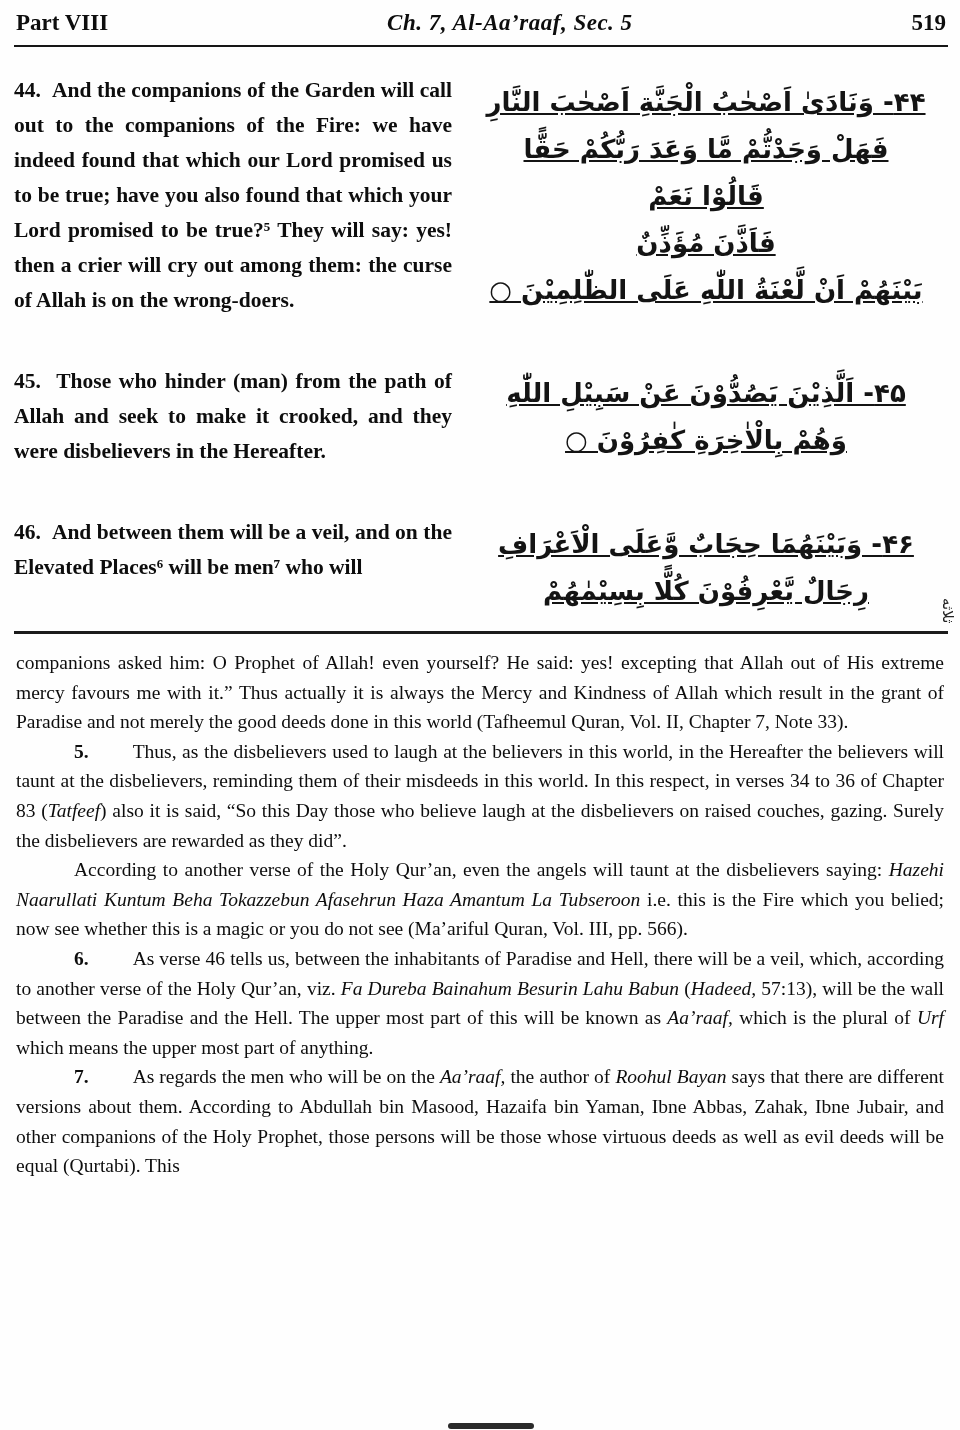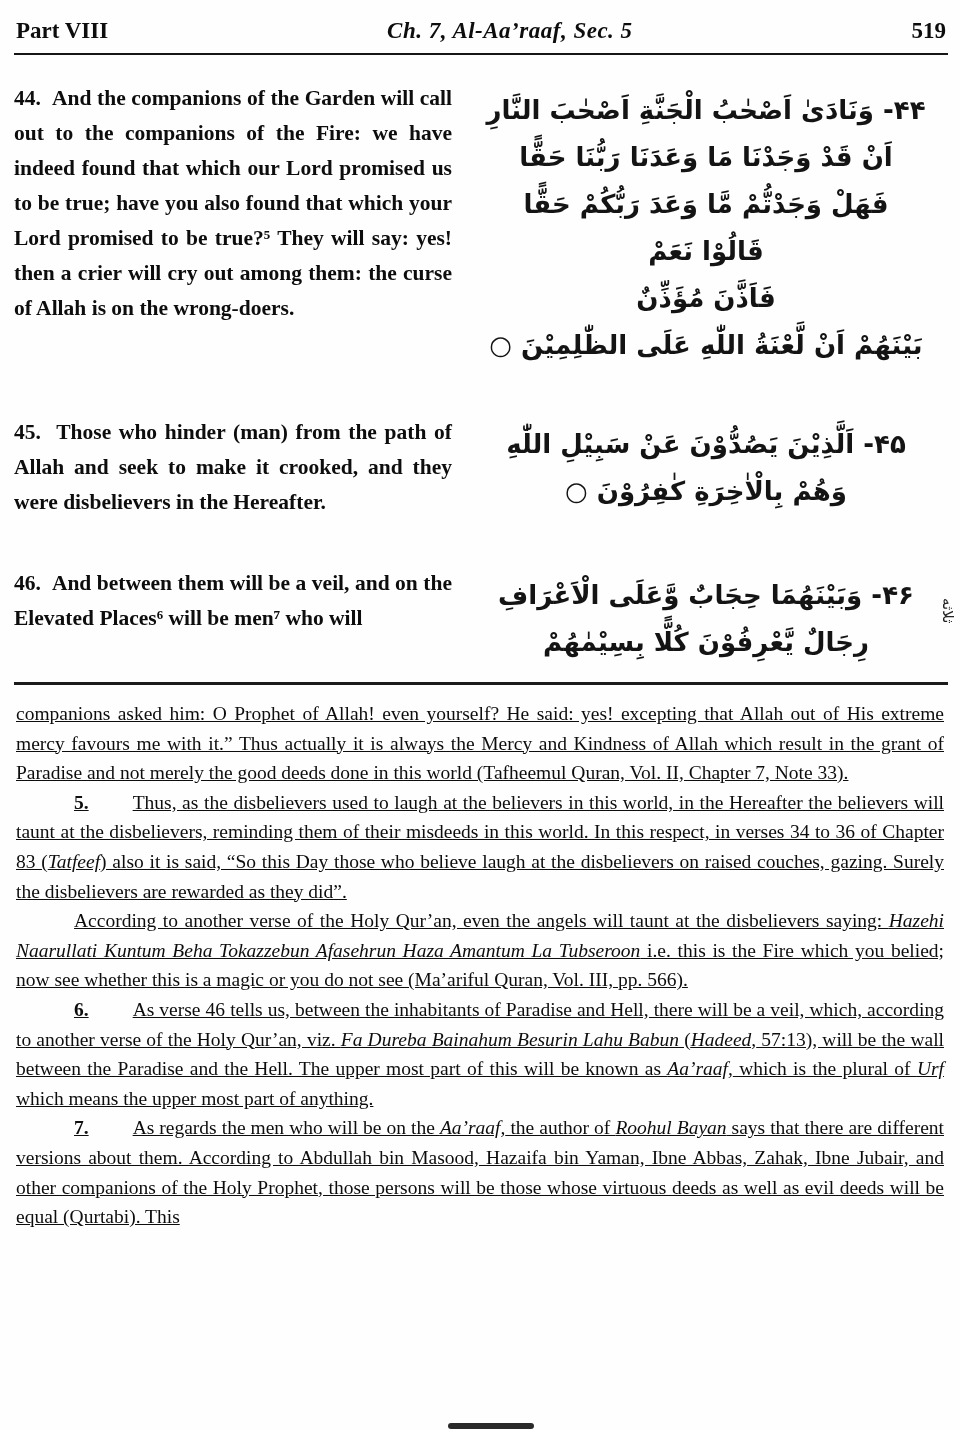--- a/index.html
+++ b/index.html
@@ -1,19 +1,19 @@
 <!DOCTYPE html>
 <html><head>
 <meta charset="utf-8">
 <style>
   html,body{margin:0;padding:0;background:#e8e8e8;}
   .page{
     width:960px;height:1430px;margin:0 auto;position:relative;
     background:#fefefe;color:#0d0d0d;box-sizing:border-box;
-    padding:18px 12px 0 14px;overflow:hidden;
+    padding:10px 12px 0 14px;overflow:hidden;
     font-family:"Liberation Serif","DejaVu Serif",serif;
   }
   
   .hdr{
     display:flex;justify-content:space-between;align-items:baseline;
     font-size:23px;font-weight:700;
     border-bottom:2px solid #161616;padding:0 2px 9px 2px;
   }
   .hdr .center{font-style:italic;letter-spacing:.5px;}
   
@@ -26,38 +26,38 @@
   .v-eng{
     font-size:21.5px;line-height:35px;font-weight:700;
     text-align:justify;text-justify:inter-word;
   }
   .v-ar{
     direction:rtl;text-align:center;
     font-family:"DejaVu Sans",sans-serif;font-weight:700;
     font-size:26px;line-height:47px;color:#141414;
     padding-top:6px;
   }
-  .ar-line{white-space:nowrap;}
+  .ar-line{white-space:nowrap;text-decoration:underline;}
   
   .margin-marker{
     position:absolute;right:3px;top:598px;
     writing-mode:vertical-rl;
     font-family:"DejaVu Sans",sans-serif;font-size:15px;color:#222;
   }
   
   .divider{
     border:0;border-top:3px solid #1b1b1b;margin:16px 0 0 0;
   }
   
   .footnotes{
     margin-top:14px;padding:0 4px 0 2px;
     font-size:19.5px;line-height:29.6px;
     text-align:justify;text-justify:inter-word;
   }
-  .fn-p{margin:0;text-decoration:underline;}
+  .fn-p{margin:0;}
   .fn-p.indent{text-indent:58px;}
   .fn-num{font-weight:700;}
   .fn-gap{display:inline-block;width:44px;}
   .it{font-style:italic;}
   
   .bottom-crop{
     position:absolute;left:448px;bottom:1px;width:86px;height:6px;
     background:#2a2a2a;border-radius:3px;
   }
 </style>
@@ -70,21 +70,20 @@
     <span class="left">Part VIII</span>
     <span class="center">Ch. 7, Al-Aa’raaf, Sec. 5</span>
     <span class="right">519</span>
   </header>
 
   <main class="verses" id="verses">
       <div class="verse-row">
         <div class="v-eng">44.&nbsp;&nbsp;And the companions of the Garden will call out to the companions of the Fire: we have indeed found that which our Lord promised us to be true; have you also found that which your Lord promised to be true?⁵ They will say: yes! then a crier will cry out among them: the curse of Allah is on the wrong-doers.</div>
         <div class="v-ar" dir="rtl">
           <div class="ar-line">۴۴- وَنَادَىٰ اَصْحٰبُ الْجَنَّةِ اَصْحٰبَ النَّارِ</div>
-          <div class="ar-line">اَنْ قَدْ وَجَدْنَا مَا وَعَدَنَا رَبُّنَا حَقًّا</div>
           <div class="ar-line">فَهَلْ وَجَدْتُّمْ مَّا وَعَدَ رَبُّكُمْ حَقًّا</div>
           <div class="ar-line">قَالُوْا نَعَمْ</div>
           <div class="ar-line">فَاَذَّنَ مُؤَذِّنٌ</div>
           <div class="ar-line">بَيْنَهُمْ اَنْ لَّعْنَةُ اللّٰهِ عَلَى الظّٰلِمِيْنَ ○</div>
         </div>
       </div>
       <div class="verse-row">
         <div class="v-eng">45.&nbsp;&nbsp;Those who hinder (man) from the path of Allah and seek to make it crooked, and they were disbelievers in the Hereafter.</div>
         <div class="v-ar" dir="rtl">
           <div class="ar-line">۴۵- اَلَّذِيْنَ يَصُدُّوْنَ عَنْ سَبِيْلِ اللّٰهِ</div>

